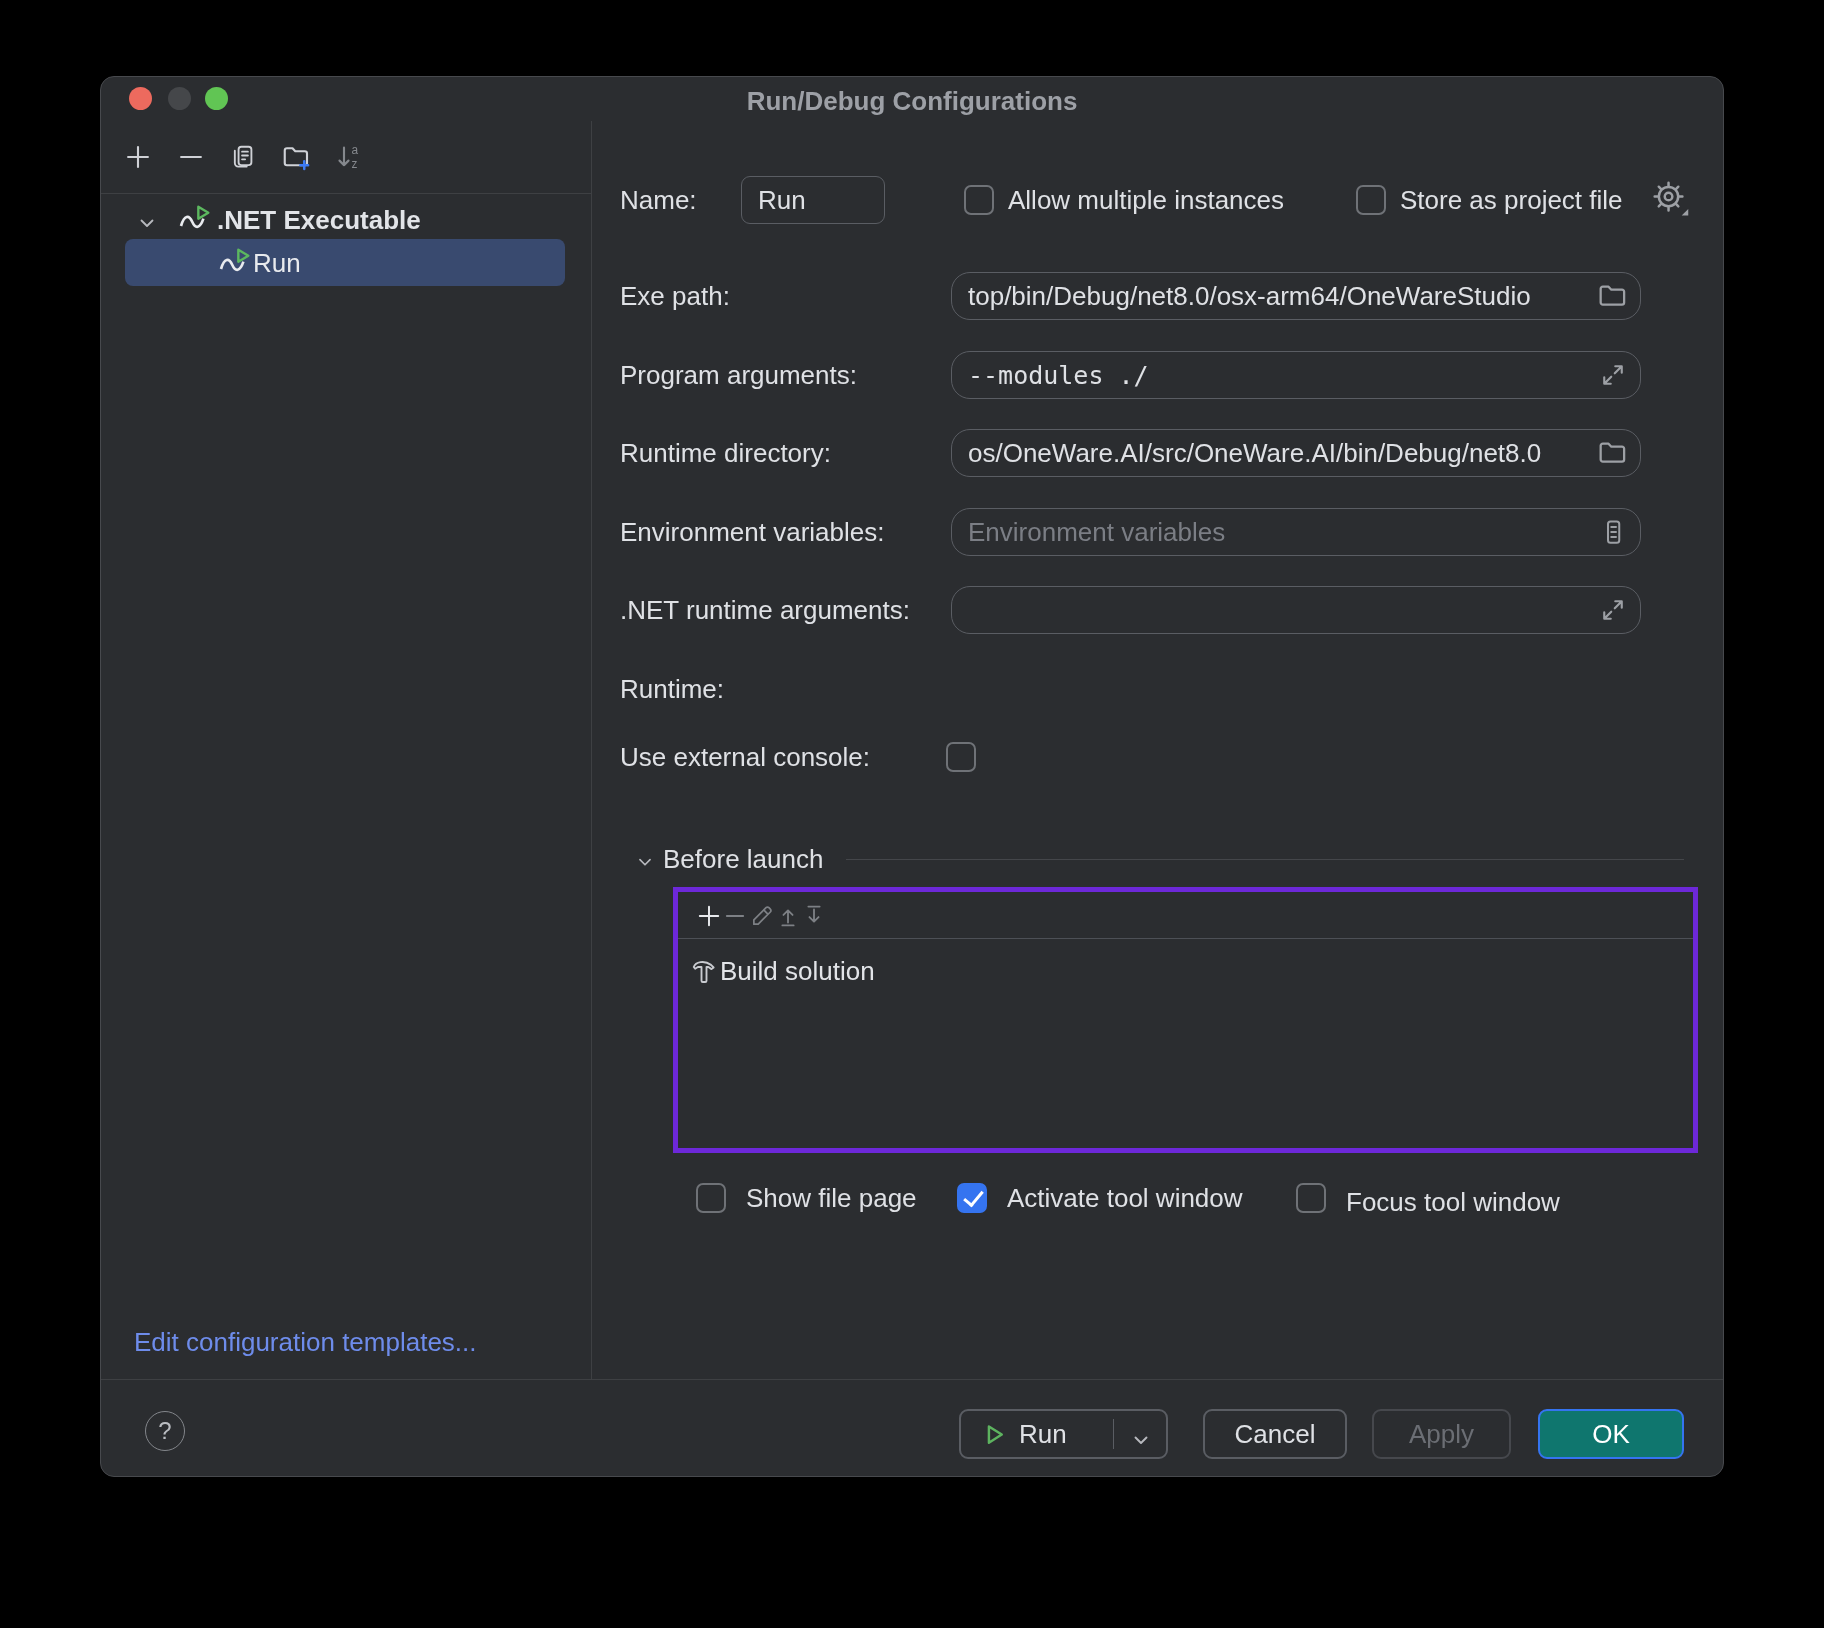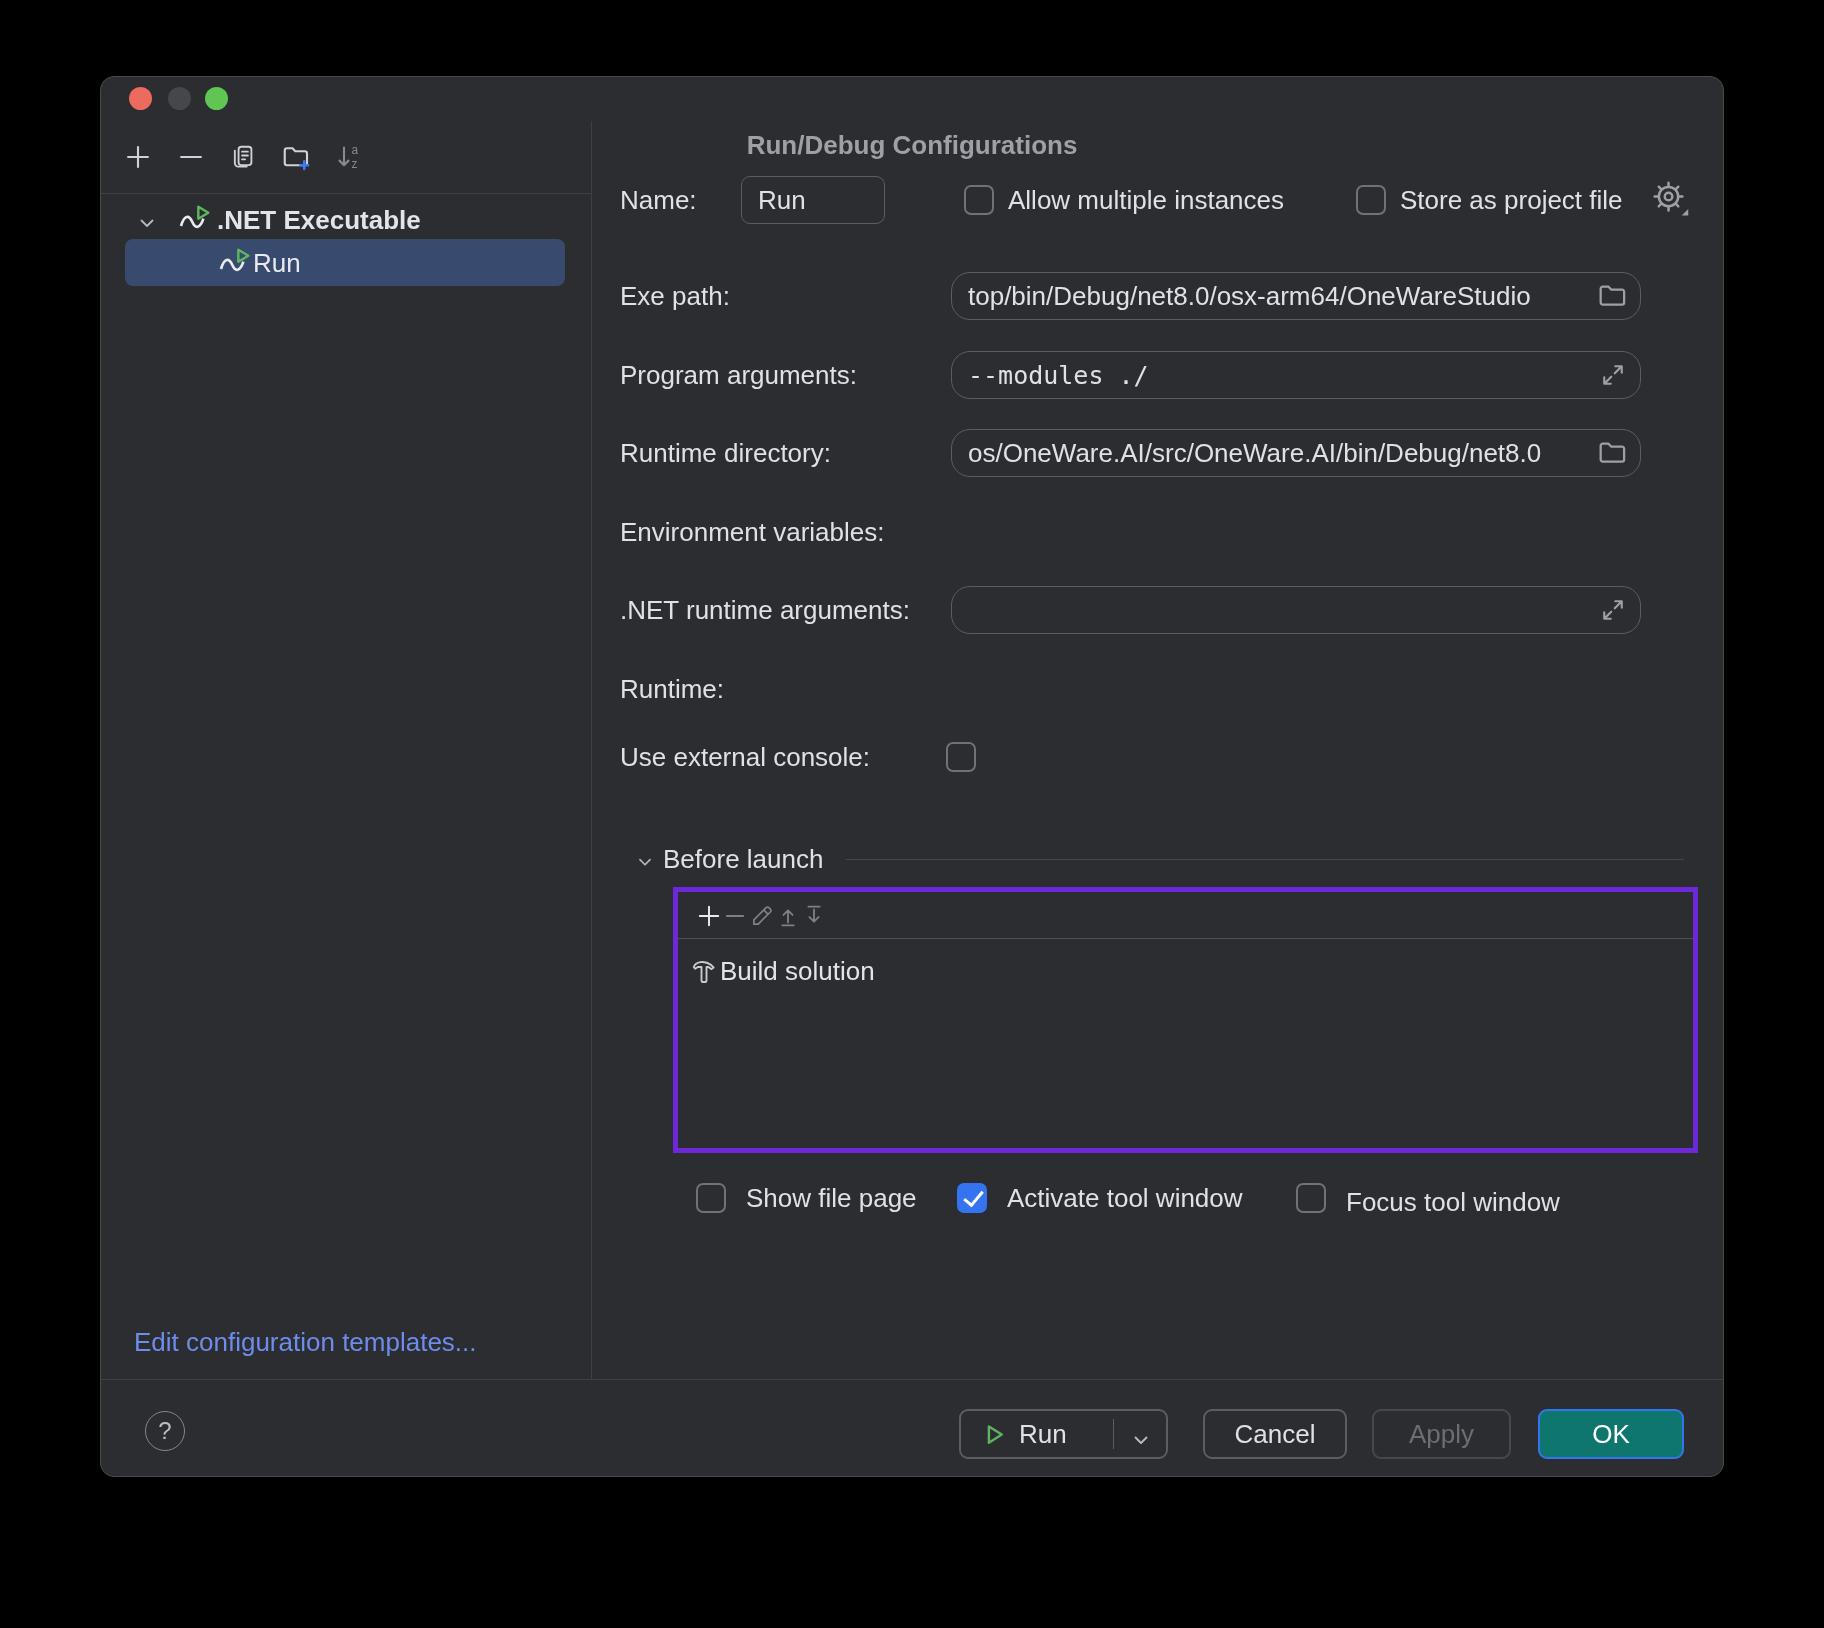--- a/index.html
+++ b/index.html
@@ -7,21 +7,21 @@
          font-family:"Liberation Sans",sans-serif;color:#dfe1e5;}
   .window{position:absolute;left:100px;top:76px;width:1624px;height:1401px;
           background:#2b2d30;border:1px solid #47494d;border-radius:14px;box-sizing:border-box;}
   
   .titlebar{position:absolute;left:0;top:0;width:100%;height:44px;}
   .light{position:absolute;top:10px;width:23px;height:23px;border-radius:50%;}
   .light.red{left:28px;background:#ed6a5e;}
   .light.gray{left:67px;background:#45474a;}
   .light.green{left:104px;background:#61c554;}
   .wtitle{position:absolute;left:0;top:9px;width:100%;text-align:center;
-          font-size:26px;font-weight:bold;color:#9da0a6;margin-top:44px;}
+          font-size:26px;font-weight:bold;color:#9da0a6;}
   
   .vdiv{position:absolute;left:490px;top:44px;width:1px;height:1258px;background:#3e4043;}
   .hsep-toolbar{position:absolute;left:0;top:116px;width:490px;height:1px;background:#3e4043;}
   .hsep-footer{position:absolute;left:0;top:1302px;width:100%;height:1px;background:#3e4043;}
   
   .tb-btn{position:absolute;top:63px;width:34px;height:34px;display:flex;align-items:center;justify-content:center;}
   .tree-chevron{position:absolute;left:34px;top:134px;}
   .tree-group-icon{position:absolute;left:78px;top:127px;}
   .tree-group-label{position:absolute;left:116px;top:128px;font-size:26px;font-weight:bold;color:#e2e4e8;}
   .tree-selected{position:absolute;left:24px;top:162px;width:440px;height:47px;border-radius:8px;background:#394a6f;}
@@ -194,20 +194,29 @@
     <div class="field" style="top:352px">
       <span>os/OneWare.AI/src/OneWare.AI/bin/Debug/net8.0</span>
       <span class="trail">
         <svg width="32" height="32" viewBox="0 0 24 24" fill="none" stroke="#9da0a5" stroke-width="1.7" stroke-linejoin="round">
             <path d="M3.5 6.6a1.6 1.6 0 0 1 1.6-1.6h4.3l2.1 2.3h8a1.6 1.6 0 0 1 1.6 1.6v7.9a1.6 1.6 0 0 1-1.6 1.6H5.1a1.6 1.6 0 0 1-1.6-1.6z"></path>
           </svg>
       </span>
     </div>
 
     <div class="flabel" style="left:519px;top:440px">Environment variables:</div>
+    <div class="field" style="top:431px">
+      <span class="ph">Environment variables</span>
+      <span class="trail">
+        <svg width="30" height="30" viewBox="0 0 24 24" fill="none" stroke="#9da0a5" stroke-width="1.6" stroke-linecap="round">
+            <rect x="8" y="3.5" width="9" height="17" rx="2"></rect>
+            <path d="M10.6 8h3.8M10.6 12h3.8M10.6 16h3.8"></path>
+          </svg>
+      </span>
+    </div>
 
     <div class="flabel" style="left:519px;top:518px">.NET runtime arguments:</div>
     <div class="field mono" style="top:509px">
       <span></span>
       <span class="trail">
         <svg width="30" height="30" viewBox="0 0 24 24" fill="none" stroke="#9da0a5" stroke-width="1.7" stroke-linecap="round" stroke-linejoin="round">
             <path d="M13.8 5h5.2v5.2M18.6 5.4l-5.2 5.2M10.2 19H5v-5.2M5.4 18.6l5.2-5.2"></path>
           </svg>
       </span>
     </div>

